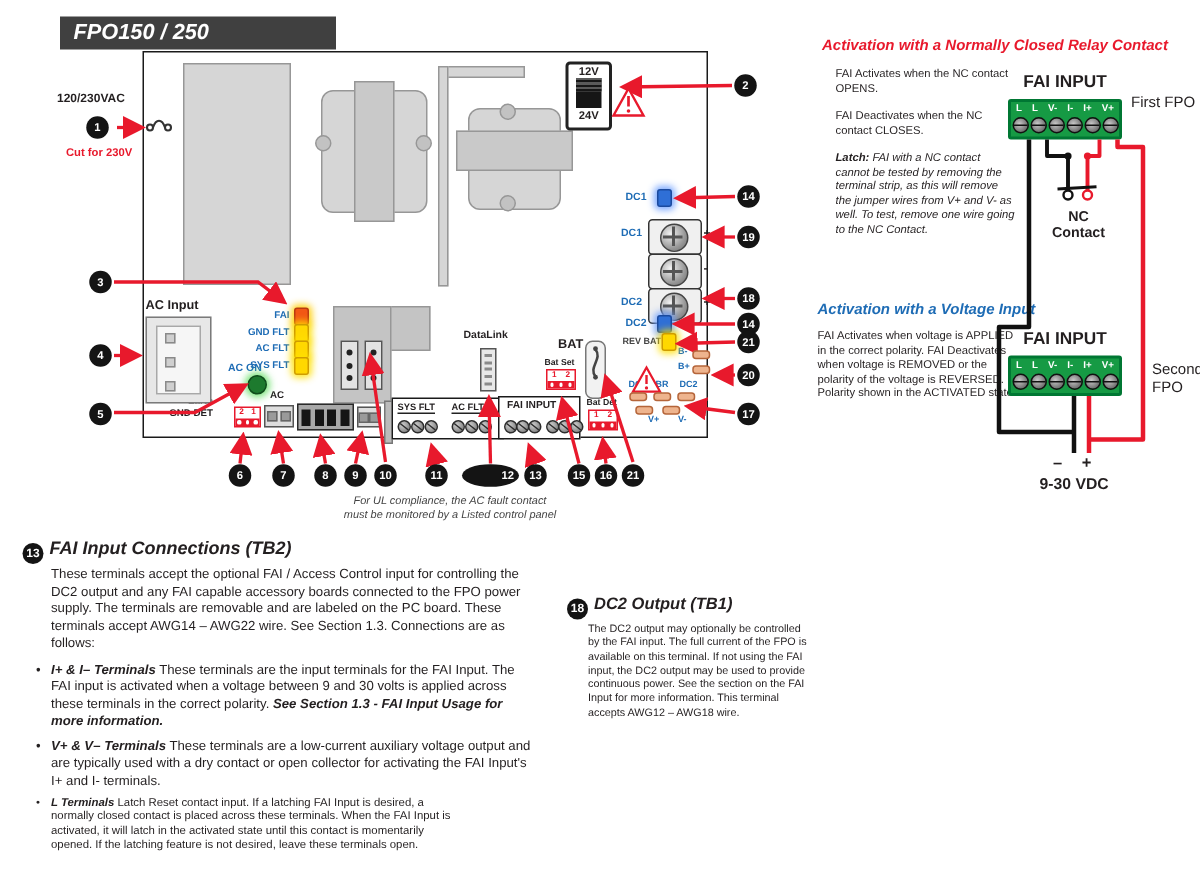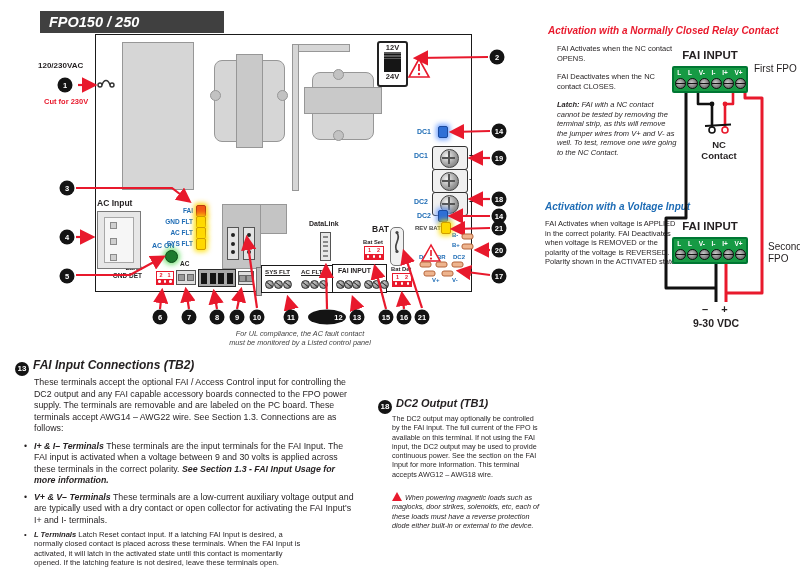--- a/index.html
+++ b/index.html
@@ -332,23 +332,20 @@
     <span class="bdot">•</span><span class="lead">V+ &amp; V– Terminals</span><span> These terminals are a low-current auxiliary voltage output and are typically used with a dry contact or open collector for activating the FAI Input's I+ and I- terminals.</span>
   </div>
   <div class="bullet" style="top:530px;width:278px;font-size:7.6px;line-height:9.4px;">
     <span class="bdot">•</span><span class="lead">L Terminals</span><span> Latch Reset contact input. If a latching FAI Input is desired, a normally closed contact is placed across these terminals. When the FAI Input is activated, it will latch in the activated state until this contact is momentarily opened. </span><span class="strong">If the latching feature is not desired,</span><span> leave these terminals open.</span>
   </div>
 
   <div class="abs" style="left:378px;top:397px;font-size:11px;">
     <span class="badge">18</span><span class="b i">DC2 Output (TB1)</span>
   </div>
   <div class="abs" style="left:392px;top:414px;width:150px;font-size:7.2px;line-height:9.3px;">The DC2 output may optionally be controlled by the FAI input. The full current of the FPO is available on this terminal. If not using the FAI input, the DC2 output may be used to provide continuous power. See the section on the FAI Input for more information. This terminal accepts AWG12 – AWG18 wire.</div>
-  <div class="abs i" style="left:392px;top:492px;width:152px;font-size:7.2px;line-height:9.3px;">
-    <span class="warn-inline"></span><span>When powering magnetic loads such as maglocks, door strikes, solenoids, etc, each of these loads must have a reverse protection diode either built-in or external to the device.</span>
-  </div>
 
   <div class="co" style="left:65px;top:85px;">1</div>
   <div class="co" style="left:497px;top:57px;">2</div>
   <div class="co" style="left:67px;top:188px;">3</div>
   <div class="co" style="left:67px;top:237px;">4</div>
   <div class="co" style="left:67px;top:276px;">5</div>
   <div class="co" style="left:160px;top:317px;">6</div>
   <div class="co" style="left:189px;top:317px;">7</div>
   <div class="co" style="left:217px;top:317px;">8</div>
   <div class="co" style="left:237px;top:317px;">9</div>

